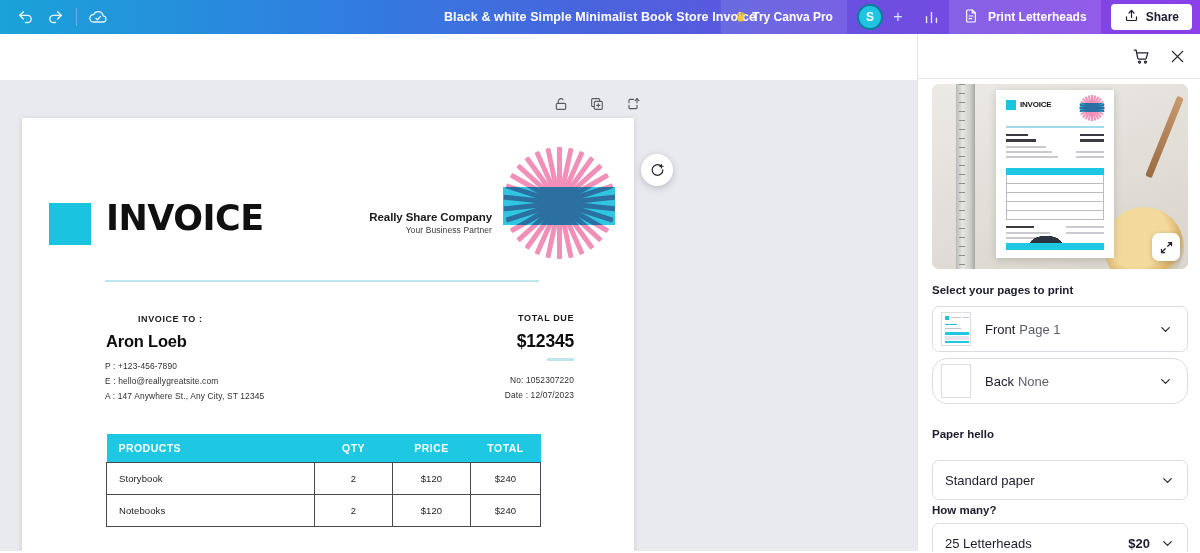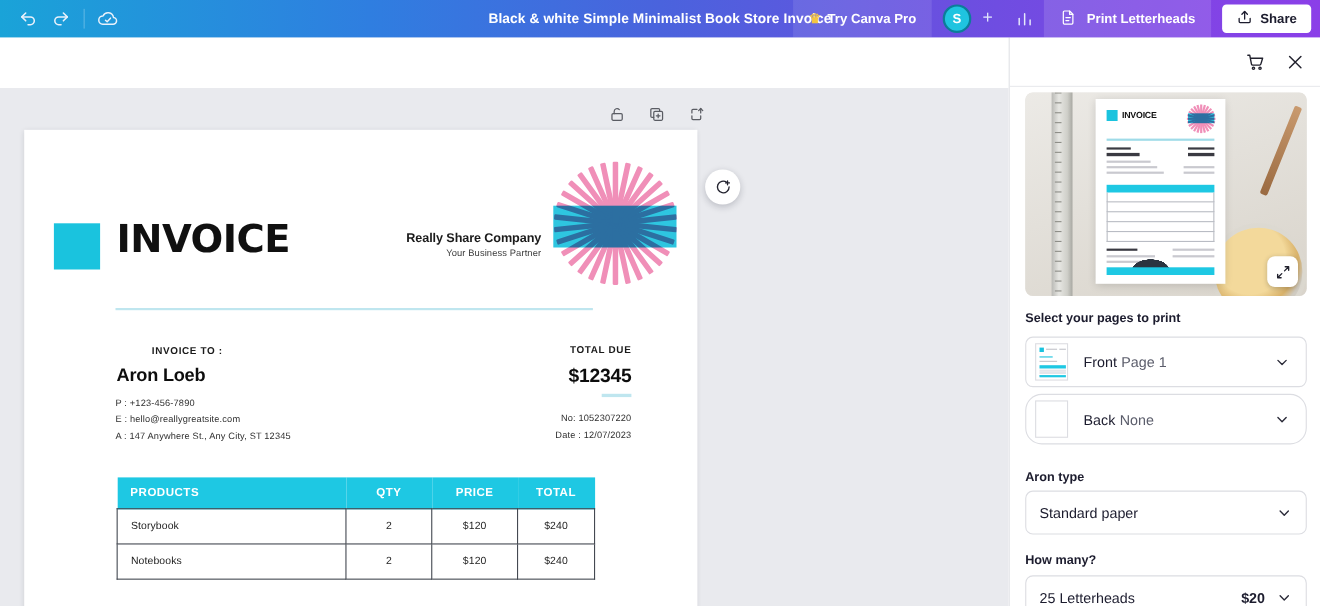--- a/index.html
+++ b/index.html
@@ -549,22 +549,22 @@
       <div class="opt-text">
         <b>Back</b><span>None</span>
       </div>
       <div class="opt-chev">
         <svg width="15" height="15" viewBox="0 0 24 24" fill="none" stroke="currentColor" stroke-width="2" stroke-linecap="round" stroke-linejoin="round">
             <path d="M6 9l6 6 6-6"></path>
           </svg>
       </div>
     </div>
 
-    <div class="sec-label" style="top:394px;">Aron type</div>
-    <div class="select-box paper" style="top:412px;">
+    <div class="sec-label" style="top:394px;">Paper hello</div>
+    <div class="select-box paper" style="top:426px;">
       <span class="sel-val">Standard paper</span>
       <span class="sel-chev">
         <svg width="15" height="15" viewBox="0 0 24 24" fill="none" stroke="currentColor" stroke-width="2" stroke-linecap="round" stroke-linejoin="round">
             <path d="M6 9l6 6 6-6"></path>
           </svg>
       </span>
     </div>
 
     <div class="sec-label" style="top:470px;">How many?</div>
     <div class="select-box" style="top:489px;">

